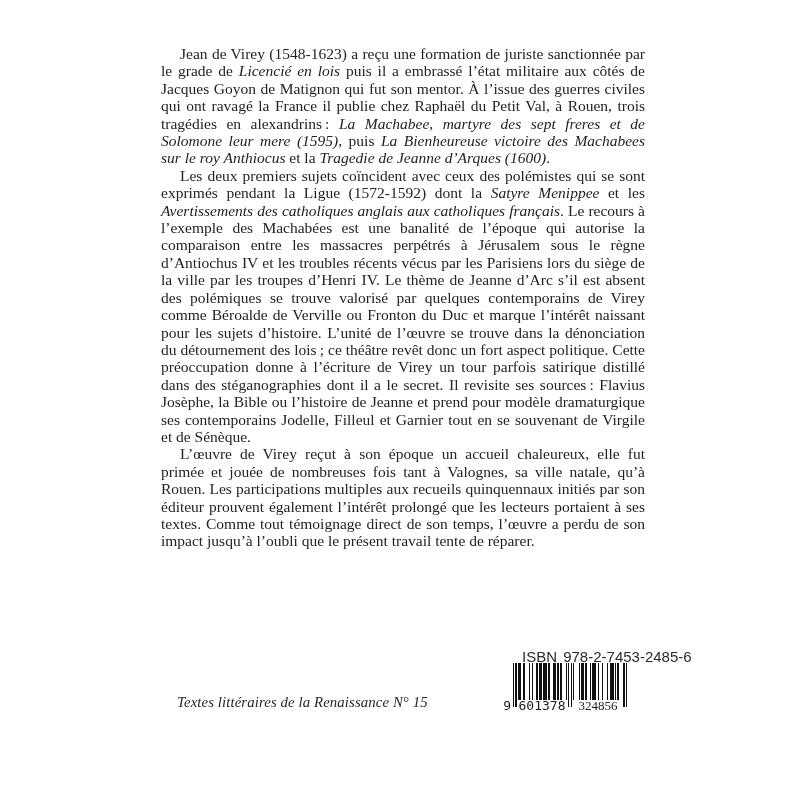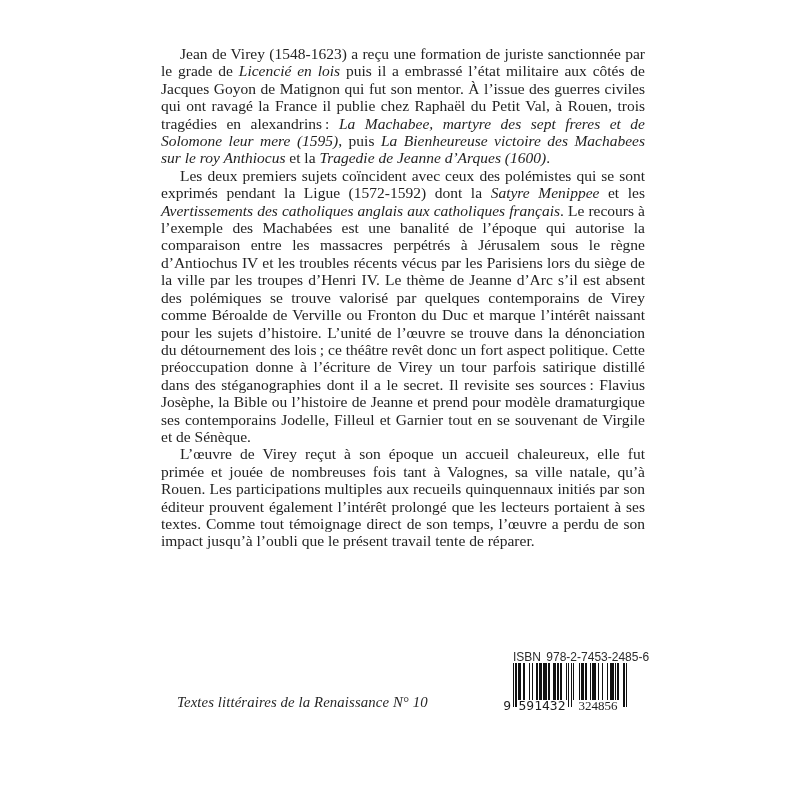--- a/index.html
+++ b/index.html
@@ -16,22 +16,22 @@
   .blurb p{margin:0;text-indent:19px;}
   .author-note{margin-top:16px;font-style:italic;}
   .collection{
     position:absolute;left:177px;top:694px;
     font-style:italic;font-size:14.8px;letter-spacing:0.1px;color:#262626;
   }
   .barcode{
     position:absolute;left:500px;top:652px;width:128px;height:62px;
   }
   .isbn-label{
-    margin-left:13px;width:114px;height:10px;line-height:10px;
-    font-family:"Liberation Sans",sans-serif;font-size:12px;
+    margin-left:22px;width:114px;height:10px;line-height:10px;
+    font-family:"Liberation Sans",sans-serif;font-size:15px;
     text-align:center;color:#2b2b2b;word-spacing:2px;white-space:nowrap;
   }
   .bars{display:block;margin-left:13px;margin-top:1px;}
   .ean-digit{
     position:absolute;top:47px;height:13px;line-height:13px;
     font-family:"DejaVu Sans Mono",monospace;font-size:13px;color:#1c1c1c;
     text-align:center;white-space:nowrap;
   }
   .ean-first{left:0;width:11px;text-align:right;}
   .ean-left{left:17px;width:50px;}
@@ -41,21 +41,21 @@
 <body>
 
 <div class="cover">
 
   <div class="blurb">
     <p>Jean de Virey (1548-1623) a reçu une formation de juriste sanctionnée par le grade de <i>Licencié en lois</i> puis il a embrassé l’état militaire aux côtés de Jacques Goyon de Matignon qui fut son mentor. À l’issue des guerres civiles qui ont ravagé la France il publie chez Raphaël du Petit Val, à Rouen, trois tragédies en alexandrins : <i>La Machabee, martyre des sept freres et de Solomone leur mere (1595)</i>, puis <i>La Bienheureuse victoire des Machabees sur le roy Anthiocus</i> et la <i>Tragedie de Jeanne d’Arques (1600)</i>.</p>
     <p>Les deux premiers sujets coïncident avec ceux des polémistes qui se sont exprimés pendant la Ligue (1572-1592) dont la <i>Satyre Menippee</i> et les <i>Avertissements des catholiques anglais aux catholiques français</i>. Le recours à l’exemple des Machabées est une banalité de l’époque qui autorise la comparaison entre les massacres perpétrés à Jérusalem sous le règne d’Antiochus IV et les troubles récents vécus par les Parisiens lors du siège de la ville par les troupes d’Henri IV. Le thème de Jeanne d’Arc s’il est absent des polémiques se trouve valorisé par quelques contemporains de Virey comme Béroalde de Verville ou Fronton du Duc et marque l’intérêt naissant pour les sujets d’histoire. L’unité de l’œuvre se trouve dans la dénonciation du détournement des lois ; ce théâtre revêt donc un fort aspect politique. Cette préoccupation donne à l’écriture de Virey un tour parfois satirique distillé dans des stéganographies dont il a le secret. Il revisite ses sources : Flavius Josèphe, la Bible ou l’histoire de Jeanne et prend pour modèle dramaturgique ses contemporains Jodelle, Filleul et Garnier tout en se souvenant de Virgile et de Sénèque.</p>
     <p>L’œuvre de Virey reçut à son époque un accueil chaleureux, elle fut primée et jouée de nombreuses fois tant à Valognes, sa ville natale, qu’à Rouen. Les participations multiples aux recueils quinquennaux initiés par son éditeur prouvent également l’intérêt prolongé que les lecteurs portaient à ses textes. Comme tout témoignage direct de son temps, l’œuvre a perdu de son impact jusqu’à l’oubli que le présent travail tente de réparer.</p>
   </div>
 
-  <div class="collection">Textes littéraires de la Renaissance N° 10</div>
+  <div class="collection">Textes littéraires de la Renaissance N° 15</div>
 
   <div class="barcode">
     <div class="isbn-label">ISBN 978-2-7453-2485-6</div>
     <svg class="bars" width="114" height="44" viewBox="0 0 95 44" preserveAspectRatio="none" shape-rendering="crispEdges" xmlns="http://www.w3.org/2000/svg">
         <rect x="0" y="0" width="1" height="44" fill="#111111"></rect>
         <rect x="2" y="0" width="1" height="44" fill="#111111"></rect>
         <rect x="4" y="0" width="1" height="37" fill="#111111"></rect>
         <rect x="5" y="0" width="1" height="37" fill="#111111"></rect>
         <rect x="6" y="0" width="1" height="37" fill="#111111"></rect>
         <rect x="8" y="0" width="1" height="37" fill="#111111"></rect>
@@ -95,17 +95,17 @@
         <rect x="78" y="0" width="1" height="37" fill="#111111"></rect>
         <rect x="81" y="0" width="1" height="37" fill="#111111"></rect>
         <rect x="82" y="0" width="1" height="37" fill="#111111"></rect>
         <rect x="83" y="0" width="1" height="37" fill="#111111"></rect>
         <rect x="85" y="0" width="1" height="37" fill="#111111"></rect>
         <rect x="87" y="0" width="1" height="37" fill="#111111"></rect>
         <rect x="92" y="0" width="1" height="44" fill="#111111"></rect>
         <rect x="94" y="0" width="1" height="44" fill="#111111"></rect>
       </svg>
     <span class="ean-digit ean-first">9</span>
-    <span class="ean-digit ean-left">591432</span>
+    <span class="ean-digit ean-left">601378</span>
     <span class="ean-digit ean-right">324856</span>
   </div>
 
 </div>
 
 </body></html>

